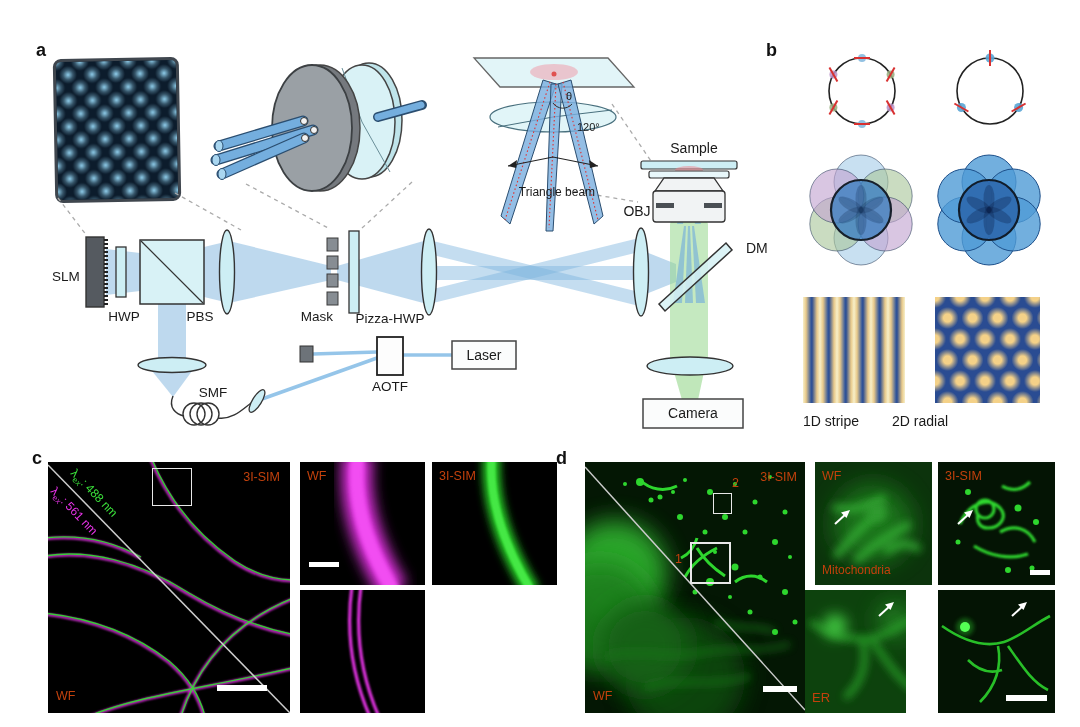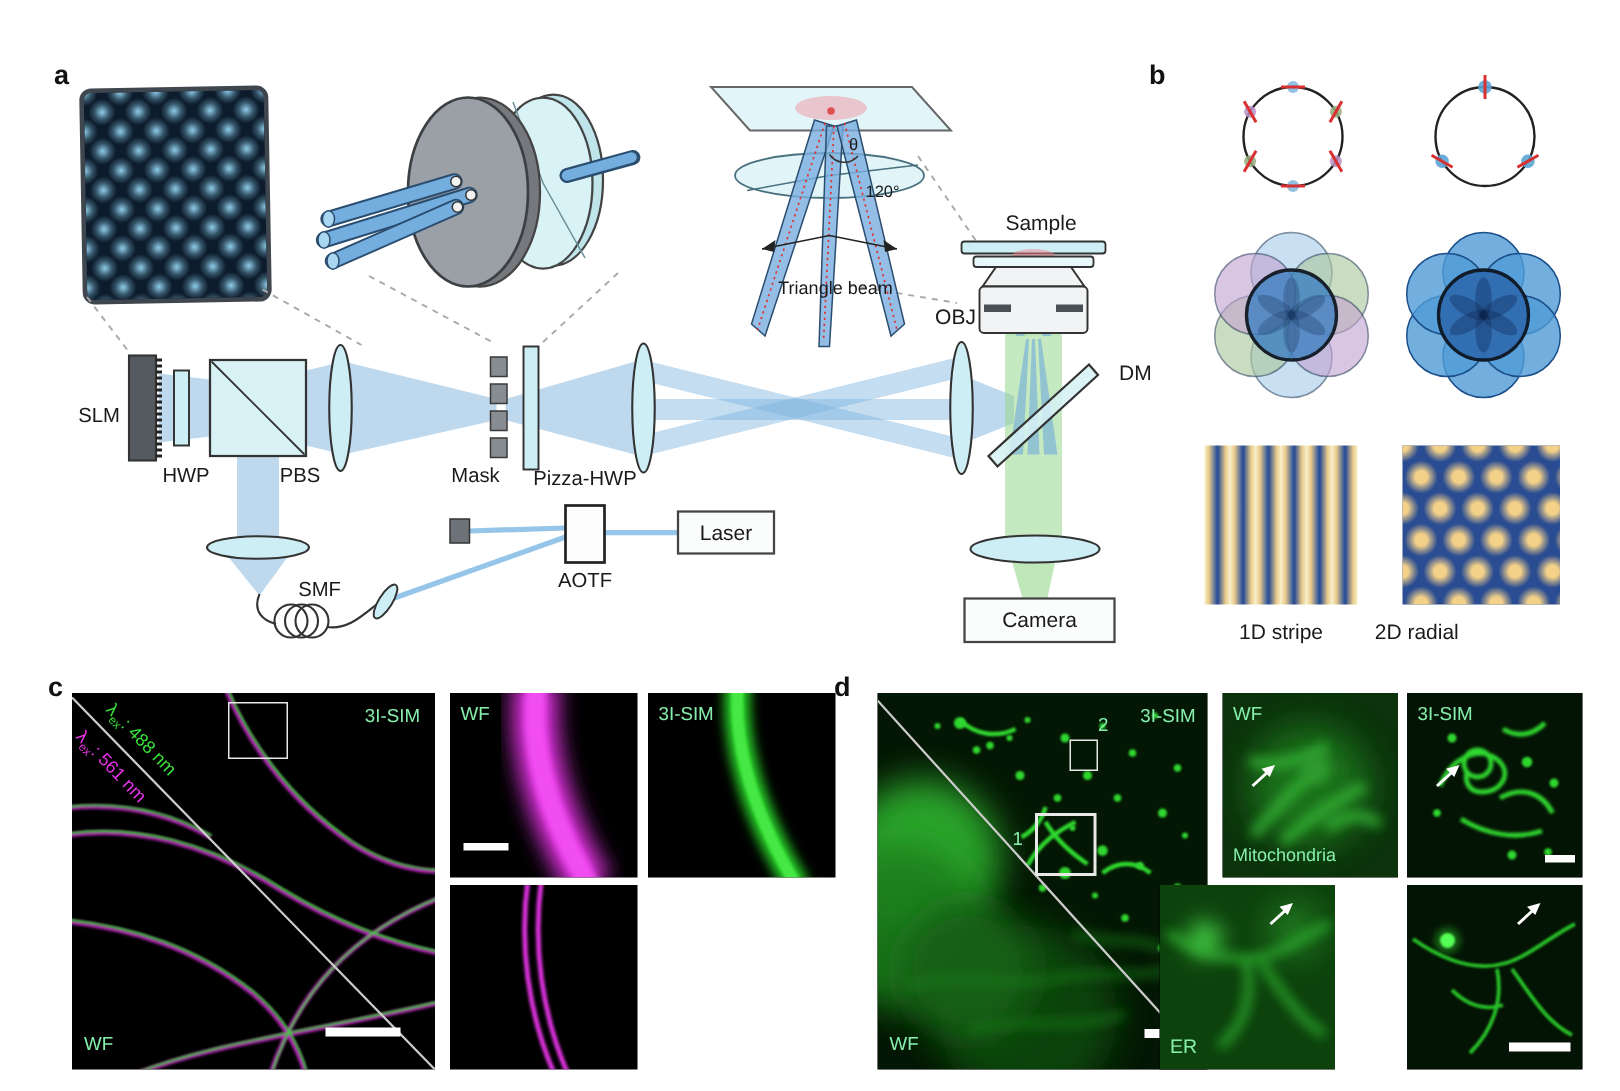--- a/index.html
+++ b/index.html
@@ -1,24 +1,24 @@
 <!DOCTYPE html>
 <html><head>
 <meta charset="utf-8">
 <style>
   html,body{margin:0;padding:0;background:#fff;}
   #canvas{position:relative;width:1080px;height:727px;background:#fff;overflow:hidden;
           font-family:"Liberation Sans",sans-serif;}
   .abs{position:absolute;}
   .pletter{position:absolute;font-weight:700;font-size:18px;color:#111;}
   .img{position:absolute;background:#000;overflow:hidden;}
-  .ilabel{position:absolute;color:#86efac;font-size:12.5px;white-space:nowrap;}
+  .ilabel{position:absolute;color:#c2410c;font-size:12.5px;white-space:nowrap;}
   .scalebar{position:absolute;background:#fff;}
   .roi{position:absolute;border:1.5px solid #e8e8e8;}
-  .patlabel{position:absolute;text-align:center;font-size:14px;color:#1a1a1a;}
+  .patlabel{position:absolute;text-align:left;font-size:14px;color:#1a1a1a;}
   svg text{font-family:"Liberation Sans",sans-serif;fill:#1a1a1a;}
   .lam{position:absolute;white-space:nowrap;font-size:12px;transform-origin:0 0;transform:rotate(46deg);}
   .lam sub{font-size:8px;}
   
   #slm-display{position:absolute;left:54px;top:58px;width:120px;height:138px;border-radius:8px;
     border:3px solid #3f464e;transform:rotate(-1deg);
     background-color:#0c1c2c;
     background-image:
       radial-gradient(circle at 50% 50%, rgba(150,215,245,.95) 0px, rgba(150,215,245,.30) 5px, rgba(12,28,44,0) 9px),
       radial-gradient(circle at 50% 50%, rgba(150,215,245,.95) 0px, rgba(150,215,245,.30) 5px, rgba(12,28,44,0) 9px);
@@ -449,21 +449,21 @@
           <circle cx="94" cy="106" r="2.5"></circle>
       </g>
       <g>
         <line x1="20" y1="62" x2="32" y2="51" stroke="#fff" stroke-width="2"></line>
         <polygon points="35,48 26,50.5 31.5,56" fill="#fff"></polygon>
       </g>
     </svg>
     <span class="ilabel" style="left:7px;top:7px">3I-SIM</span>
     <div class="scalebar" style="left:92px;top:108px;width:20px;height:5px"></div>
   </div>
-  <div class="img" style="left:773px;top:590px;width:117px;height:123px">
+  <div class="img" style="left:805px;top:590px;width:101px;height:123px">
     <svg width="117" height="123">
       <rect width="117" height="123" fill="#0d420d"></rect>
       <circle cx="90" cy="30" r="16" fill="#2f9f2f" filter="url(#b14)" opacity=".8"></circle>
       <g fill="none" stroke="#2faf2f" stroke-width="5.5" filter="url(#b5)" opacity=".9">
         <path d="M 5,32 C 25,44 45,52 68,48 C 85,44 98,32 114,26"></path>
         <path d="M 58,52 C 62,72 58,92 40,108"></path>
         <path d="M 68,52 C 82,72 94,90 110,100"></path>
       </g>
       <circle cx="30" cy="36" r="12" fill="#3fc43f" filter="url(#b8)"></circle>
       <g>

